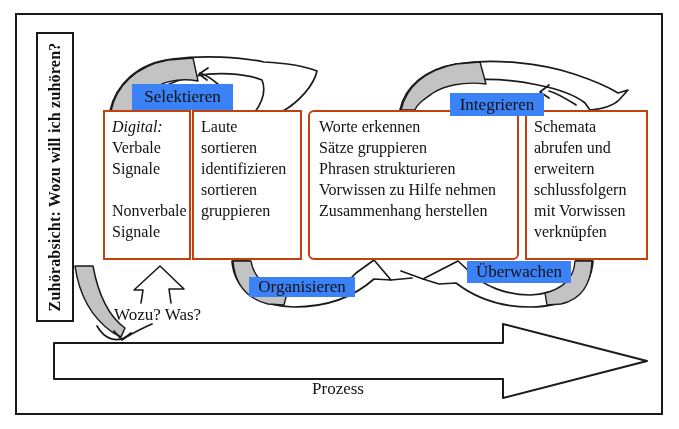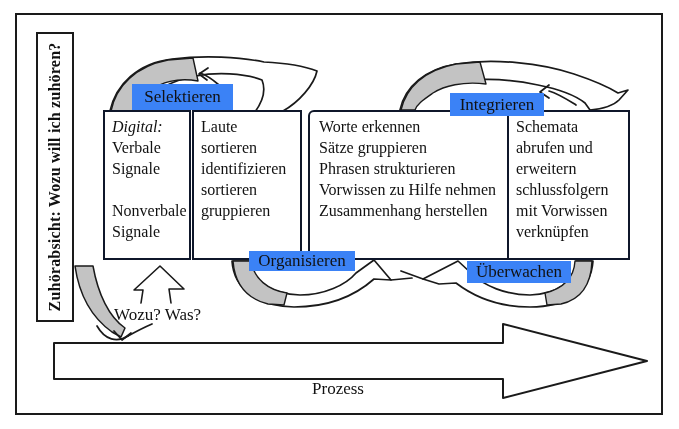--- a/index.html
+++ b/index.html
@@ -8,48 +8,48 @@
     font-family:"Liberation Serif","DejaVu Serif",serif;color:#111;
   }
   .frame{
     position:absolute;left:15px;top:13px;width:644px;height:398px;
     border:2px solid #1a1a1a;background:transparent;
   }
   svg.art{position:absolute;left:0;top:0;width:679px;height:429px;}
 
   
   .box{
-    position:absolute;top:110px;height:150px;background:#ffffff;border:2px solid #0f172a;
+    position:absolute;top:110px;height:150px;background:#ffffff;border:2px solid #c2410c;
     box-sizing:border-box;padding:4px 0 0 7px;font-size:16px;line-height:21px;
   }
   .box .bl{min-height:21px;white-space:nowrap;}
   .italic{font-style:italic;}
   .box1{left:103px;width:88px;}
   .box2{left:192px;width:110px;}
   .box3{left:308px;width:211px;padding-left:9px;border-radius:6px;}
-  .box4{left:507px;width:123px;}
+  .box4{left:525px;width:123px;}
 
   
   .vbox{
     position:absolute;left:36px;top:32px;width:38px;height:290px;background:#ffffff;
     border:2px solid #1a1a1a;box-sizing:border-box;
   }
   .vtext{
     position:absolute;left:50%;top:50%;
     transform:translate(-50%,-50%) rotate(-90deg);
     white-space:nowrap;font-weight:bold;font-size:16px;letter-spacing:0.2px;
   }
 
   
   .loop-label{
     position:absolute;background:#3b82f6;text-align:center;font-size:17px;white-space:nowrap;
   }
   .lbl-sel{left:132px;top:84px;width:101px;height:26px;line-height:26px;}
   .lbl-int{left:450px;top:85px;width:94px;height:23px;line-height:23px;margin-top:8px;}
-  .lbl-org{left:249px;top:251px;width:106px;height:20px;line-height:20px;}
+  .lbl-org{left:249px;top:277px;width:106px;height:20px;line-height:20px;}
   .lbl-ueb{left:467px;top:261px;width:104px;height:22px;line-height:22px;}
 
   .float-label{position:absolute;font-size:17px;white-space:nowrap;}
   .lbl-wozu{left:114px;top:305px;}
   .lbl-prozess{left:338px;top:351px;transform:translateX(-50%);margin-top:28px;}
 </style>
 </head>
 <body>
 
 <div class="stage">

